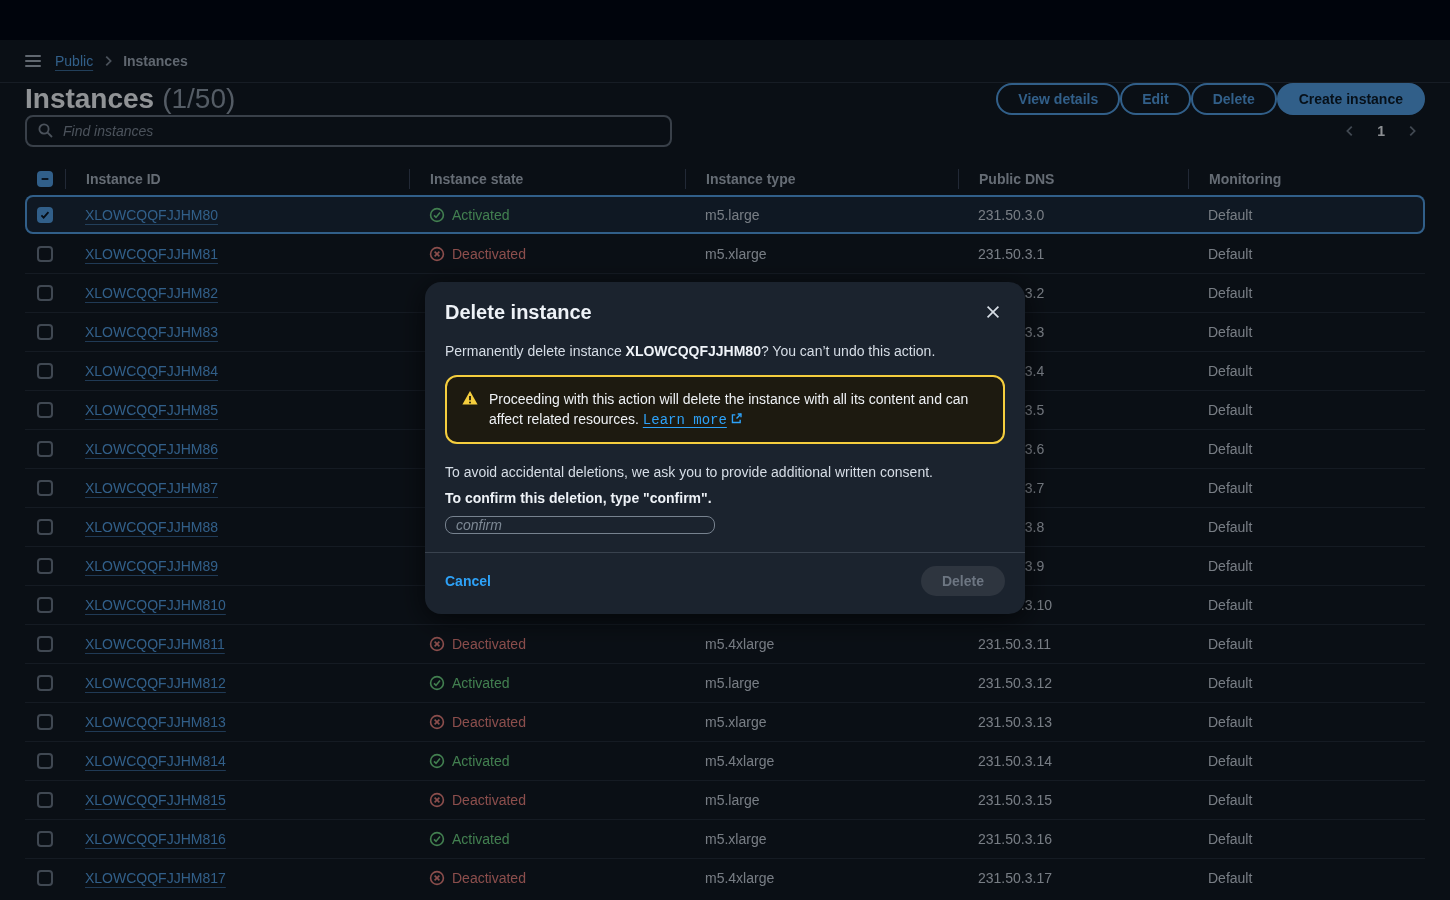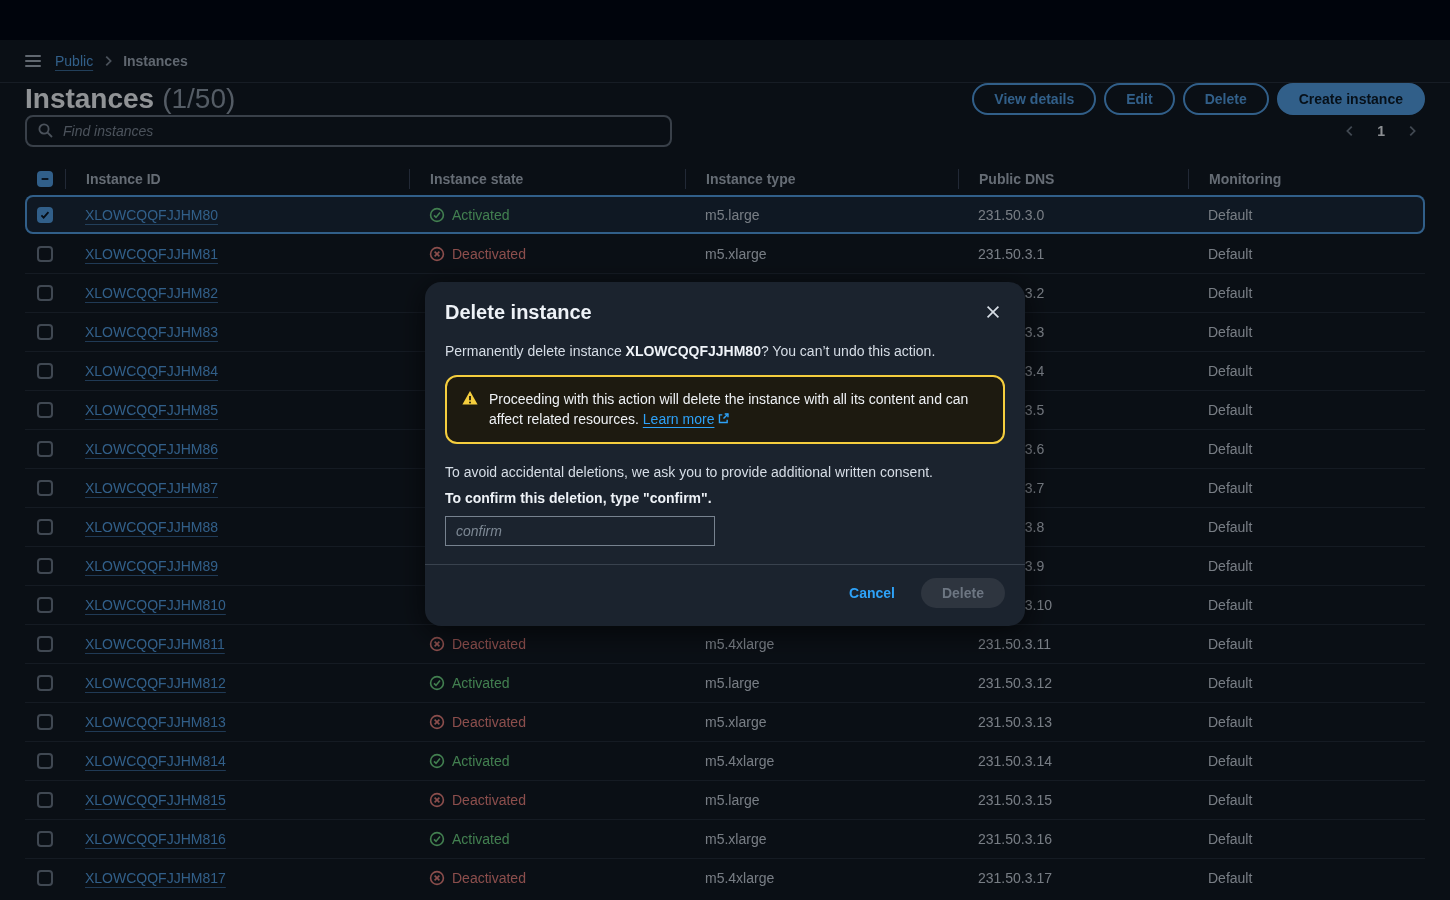--- a/index.html
+++ b/index.html
@@ -19,21 +19,21 @@
   .hamburger span{width:16px;height:2px;background:#a2adbb;border-radius:1px;}
   .crumbs{display:flex;align-items:center;gap:8px;}
   .crumb-link{color:var(--accent);text-decoration:underline;text-underline-offset:4px;text-decoration-color:rgba(83,159,229,.6);cursor:pointer;}
   .crumb-sep{color:#7d8998;display:flex;}
   .crumb-current{color:#9fabb9;font-weight:700;}
 
   .main{padding:0 25px;}
   .page-header{display:flex;align-items:center;justify-content:space-between;}
   .page-title{font-size:28px;font-weight:700;color:var(--bright);}
   .page-title .count{font-weight:400;color:var(--muted);margin-left:8px;}
-  .actions{display:flex;gap:8px;align-items:center;}
+  .actions{display:flex;gap:0;align-items:center;}
   .btn{height:32px;padding:0 20px;border-radius:20px;border:2px solid var(--accent);background:transparent;color:var(--accent);font-weight:700;font-size:14px;font-family:inherit;cursor:pointer;}
   .btn.primary{background:var(--accent);color:#0b1b2b;border-color:var(--accent);}
 
   .toolbar{display:flex;align-items:center;justify-content:space-between;}
   .search-box{position:relative;width:647px;}
   .search-box input{width:100%;height:32px;background:transparent;border:2px solid #5f6b7a;border-radius:8px;padding:0 10px 0 36px;color:var(--bright);font-family:inherit;font-size:14px;}
   .search-box input::placeholder{color:#7d8998;font-style:italic;}
   .search-icon{position:absolute;left:12px;top:7px;color:#7d8998;}
   .pagination{display:flex;align-items:center;gap:18px;margin-right:4px;}
   .page-arrow{background:none;border:none;color:#6d7988;cursor:pointer;display:flex;padding:2px;}
@@ -59,27 +59,27 @@
   .overlay{position:fixed;inset:0;background:rgba(0,0,0,.40);z-index:50;}
 
   .modal{position:fixed;left:425px;top:282px;width:600px;background:var(--modal-bg);border-radius:16px;z-index:60;box-shadow:0 6px 28px rgba(0,0,0,.65);color:#d6dde6;}
   .modal-header{padding:19px 20px 0 20px;display:flex;justify-content:space-between;align-items:flex-start;}
   .modal-title{font-size:20px;font-weight:700;color:#eef2f7;}
   .modal-close{background:none;border:none;cursor:pointer;color:#d7dee6;padding:2px;margin-top:-1px;}
   .modal-body{padding:14px 20px 0 20px;font-size:14px;line-height:20px;}
   .modal-desc b{color:#f0f4f9;}
   .alert{margin-top:14px;border:2px solid var(--warning);background:#1d1a10;border-radius:12px;padding:12px 14px;display:flex;gap:10px;}
   .alert-text{color:#eef1f5;}
-  .alert-link{color:var(--accent-bright);text-decoration:underline;text-underline-offset:3px;cursor:pointer;}
+  .alert-link{color:var(--accent-bright);text-decoration:underline;text-underline-offset:3px;cursor:pointer;font-family:Liberation Mono, monospace;}
   .ext-icon{display:inline-block;vertical-align:-1px;margin-left:3px;color:var(--accent-bright);}
   .consent{margin-top:18px;}
   .confirm-label{margin-top:6px;font-weight:700;color:#eef2f7;}
-  .confirm-input{margin-top:8px;width:270px;height:30px;background:transparent;border:1px solid #77828f;border-radius:0;padding:0 10px;color:#eef2f7;font-family:inherit;font-size:14px;display:block;}
+  .confirm-input{margin-top:8px;width:270px;height:18px;background:transparent;border:1px solid #77828f;border-radius:8px;padding:0 10px;color:#eef2f7;font-family:inherit;font-size:14px;display:block;}
   .confirm-input::placeholder{color:#7d8894;font-style:italic;}
-  .modal-footer{margin-top:18px;border-top:1px solid #39424e;padding:13px 20px 18px 20px;display:flex;justify-content:flex-end;align-items:center;gap:26px;}
+  .modal-footer{margin-top:18px;border-top:1px solid #39424e;padding:13px 20px 18px 20px;display:flex;justify-content:space-between;align-items:center;gap:26px;}
   .cancel-btn{background:none;border:none;color:var(--accent-bright);font-weight:700;font-size:14px;font-family:inherit;cursor:pointer;}
   .delete-btn{background:#2e353f;color:#6d7682;border:none;border-radius:17px;height:30px;padding:0 21px;font-weight:700;font-size:14px;font-family:inherit;cursor:not-allowed;}
 </style>
 </head>
 <body>
 
 <div class="topbar"></div>
 
 <div class="breadcrumb-bar">
   <div class="hamburger">

